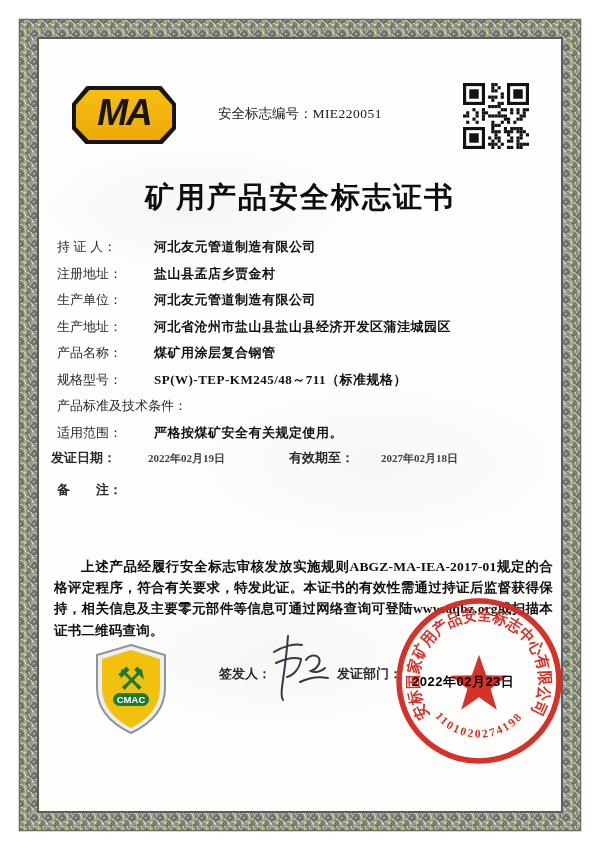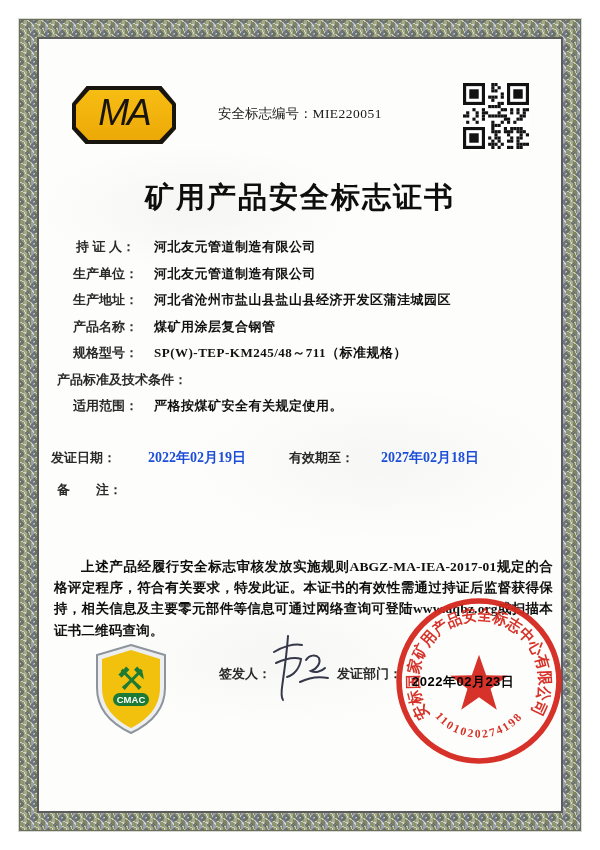--- a/index.html
+++ b/index.html
@@ -31,42 +31,42 @@
   }
 
   
   .ma-badge{position:absolute;left:72px;top:86px;width:104px;height:58px;
     clip-path:polygon(14% 0,86% 0,100% 30%,100% 74%,87% 100%,13% 100%,0 74%,0 30%);
     background:#18140e;}
   .ma-badge .ma-inner{position:absolute;inset:4px;
     clip-path:polygon(14% 0,86% 0,100% 30%,100% 74%,87% 100%,13% 100%,0 74%,0 30%);
     background:linear-gradient(180deg,#f7bd13,#eda907);
     display:flex;align-items:center;justify-content:center;}
-  .ma-badge .ma-text{font-family:"Liberation Sans",sans-serif;font-weight:400;font-style:italic;
+  .ma-badge .ma-text{font-family:"Liberation Sans",sans-serif;font-weight:700;font-style:italic;
     font-size:37px;color:#18140e;letter-spacing:-2px;transform:translateY(-2px);}
   .certno{position:absolute;left:0;right:0;top:105px;text-align:center;
     font-family:"Liberation Serif","DejaVu Serif",serif;font-size:13.5px;color:#1a1a1a;}
   .certno .val{letter-spacing:.5px;}
   .qr{position:absolute;left:462px;top:83px;width:68px;height:66px;}
 
   
   .title{position:absolute;left:0;right:0;top:178px;text-align:center;
     font-family:"Liberation Serif","DejaVu Serif",serif;font-weight:900;
     font-size:29px;color:#0e0e0e;letter-spacing:2px;}
 
   
   .fields{position:absolute;left:57px;top:239px;right:48px;}
   .frow{display:flex;align-items:baseline;line-height:15px;margin-bottom:11.5px;}
-  .frow .lab{flex:0 0 97px;font-weight:bold;font-size:13px;color:#2a2a2a;white-space:nowrap;text-align:center;}
+  .frow .lab{flex:0 0 97px;font-weight:normal;font-size:13px;color:#2a2a2a;white-space:nowrap;}
   .frow.wide .lab{flex:0 0 auto;margin-right:48px;}
   .frow .val{font-family:"Liberation Serif","DejaVu Serif",serif;font-weight:bold;
     font-size:13px;color:#111;letter-spacing:.5px;}
   .dates{position:absolute;left:51px;top:450px;display:flex;align-items:baseline;line-height:15px;}
   .dates .lab{font-weight:bold;font-size:13px;color:#2a2a2a;}
-  .dates .val{font-family:"Liberation Serif","DejaVu Serif",serif;font-weight:bold;font-size:14px;color:#1d4ed8;}
+  .dates .val{font-family:"Liberation Serif","DejaVu Serif",serif;font-weight:bold;font-size:11px;color:#404040;}
   .dates .l1{width:97px;} .dates .v1{width:141px;} .dates .l2{width:92px;}
   .remark{position:absolute;left:57px;top:482px;display:flex;line-height:15px;}
   .remark .lab{font-weight:bold;font-size:13px;color:#2a2a2a;width:97px;}
   .remark .val{font-family:"Liberation Serif","DejaVu Serif",serif;font-weight:bold;font-size:13px;color:#111;}
 
   
   .statement{position:absolute;left:54px;right:47px;top:556px;
     font-family:"Liberation Serif","DejaVu Serif",serif;font-weight:bold;
     font-size:13.5px;line-height:21.2px;color:#0f0f0f;text-align:justify;text-indent:2em;
     letter-spacing:.2px;}
@@ -216,20 +216,24 @@
 </svg>
 
 <div class="title">矿用产品安全标志证书</div>
 
 <div class="fields">
   <div class="frow">
       <span class="lab">持 证 人：</span>
       <span class="val">河北友元管道制造有限公司</span>
     </div>
   <div class="frow">
+      <span class="lab">注册地址：</span>
+      <span class="val">盐山县孟店乡贾金村</span>
+    </div>
+  <div class="frow">
       <span class="lab">生产单位：</span>
       <span class="val">河北友元管道制造有限公司</span>
     </div>
   <div class="frow">
       <span class="lab">生产地址：</span>
       <span class="val">河北省沧州市盐山县盐山县经济开发区蒲洼城园区</span>
     </div>
   <div class="frow">
       <span class="lab">产品名称：</span>
       <span class="val">煤矿用涂层复合钢管</span>

